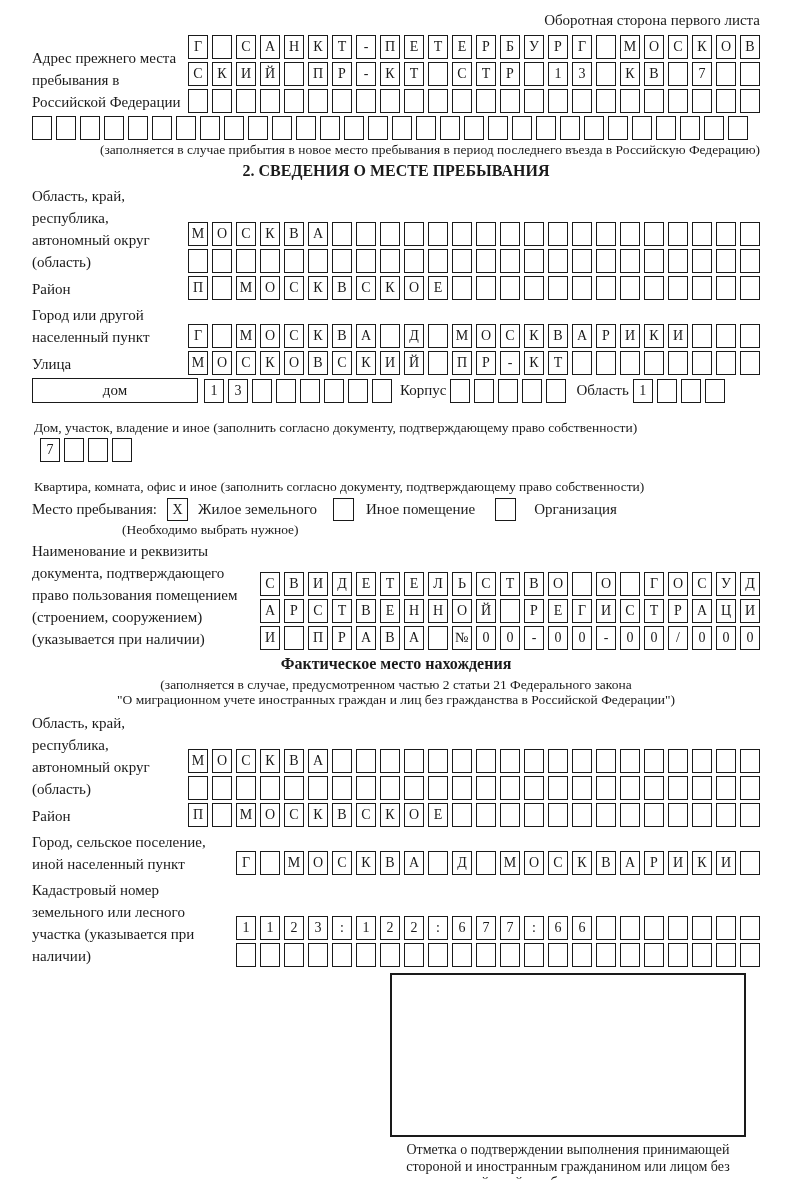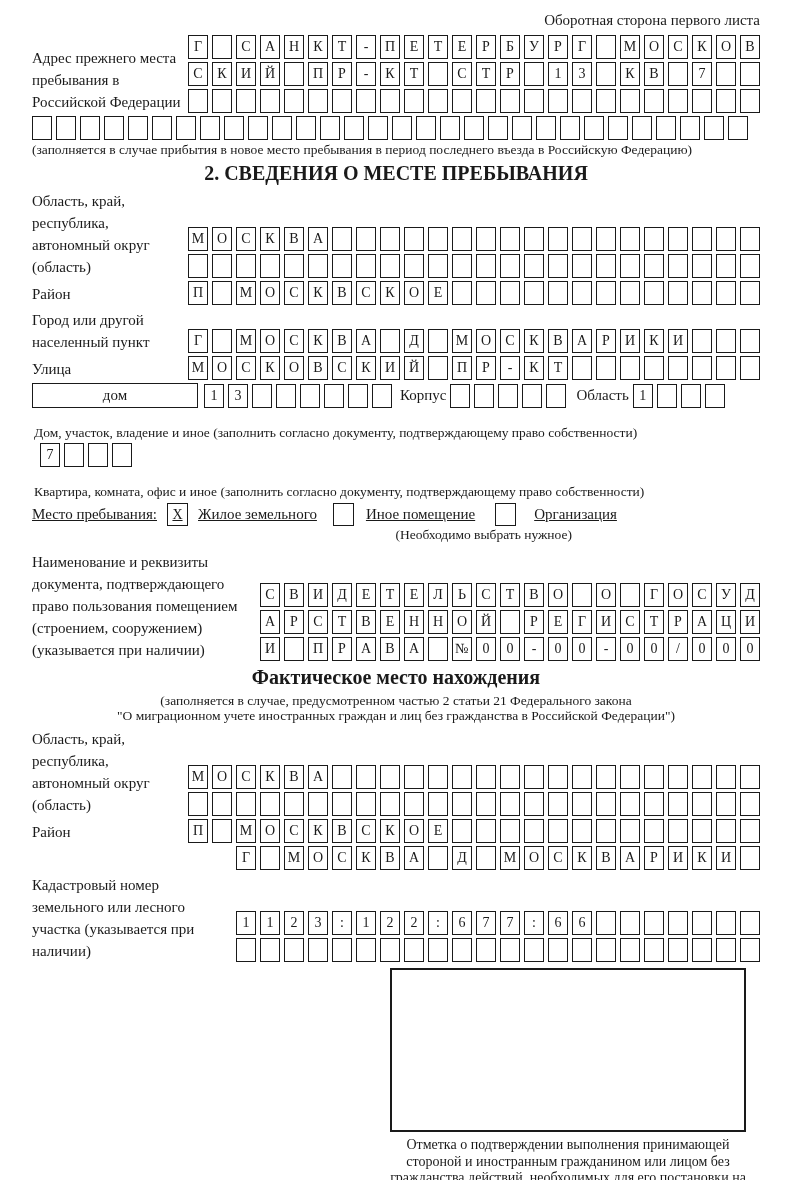--- a/index.html
+++ b/index.html
@@ -15,36 +15,36 @@
   .w150{width:150px;} .w200{width:200px;} .w224{width:224px;}
   .cells{ display:flex;gap:4px;margin-left:auto;flex:none; }
   .rowstack{ display:flex;flex-direction:column;gap:3px;margin-left:auto;flex:none; }
   .rowstack .cells{margin-left:0;}
   .cell{
     box-sizing:border-box;width:20px;height:24px;flex:none;
     border:1.6px solid #1a1a1a;display:flex;align-items:center;justify-content:center;
     font-size:14px;line-height:1;
   }
   .fullrow{ margin-left:auto;margin-bottom:2px; }
-  .note{ text-align:left;font-size:13.5px;line-height:15px;margin-bottom:2px; }
+  .note{ text-align:right;font-size:13.5px;line-height:15px;margin-bottom:2px; }
   .note-left{ text-align:left;font-size:13.5px;line-height:15px;margin:17px 0 3px 2px; }
-  .sec-title{ text-align:center;font-weight:bold;font-size:20px;margin:5px 0 4px; }
+  .sec-title{ text-align:center;font-weight:bold;font-size:16px;margin:5px 0 4px; }
   .wbox{
     box-sizing:border-box;border:1.6px solid #1a1a1a;height:25px;flex:none;
     display:flex;align-items:center;justify-content:center;font-size:15px;
   }
   .wbox-dom{width:166px;} .wbox-kv{width:200px;}
   .inline-lbl{ line-height:25px;flex:none; }
   .chk{
     box-sizing:border-box;width:21px;height:23px;border:1.6px solid #1a1a1a;flex:none;
     display:flex;align-items:center;justify-content:center;font-size:14px;margin-top:1px;
   }
-  .sel-row{ display:flex;align-items:center;margin-bottom:1px;text-decoration:underline; }
+  .sel-row{ display:flex;align-items:center;margin-bottom:1px; }
   .sel-row .lab{ line-height:24px;flex:none; }
-  .note-sel{ width:450px;margin-left:90px;text-align:right;font-size:13.5px;line-height:15px;margin-bottom:8px; }
+  .note-sel{ width:450px;margin-left:90px;text-align:left;font-size:13.5px;line-height:15px;margin-bottom:2px; }
   .fact-note{ text-align:center;font-size:13.5px;line-height:15px; }
   .stamp-wrap{ width:372px;margin:6px 6px 0 auto; }
   .stamp-box{ box-sizing:border-box;width:356px;height:164px;border:2px solid #1a1a1a;margin:0 auto 5px auto; }
   .stamp-cap{ font-size:14px;line-height:16.5px;text-align:center; } .ml6{margin-left:6px;} .ml8{margin-left:8px;} .ml10{margin-left:10px;}
   .ml12{margin-left:12px;} .ml16{margin-left:16px;} .ml18{margin-left:18px;} .ml20{margin-left:20px;}
 </style>
 </head>
 <body>
 
 <div class="hdr">Оборотная сторона первого листа</div>
@@ -528,20 +528,21 @@
       <div class="cell"></div>
       <div class="cell"></div>
       <div class="cell"></div>
       <div class="cell"></div>
       <div class="cell"></div>
       <div class="cell"></div>
     </div>
 </div>
 
 <div class="frow">
+  <div class="flabel w200">Город, сельское поселение, иной населенный пункт</div>
   <div class="cells">
       <div class="cell">Г</div>
       <div class="cell"></div>
       <div class="cell">М</div>
       <div class="cell">О</div>
       <div class="cell">С</div>
       <div class="cell">К</div>
       <div class="cell">В</div>
       <div class="cell">А</div>
       <div class="cell"></div>

